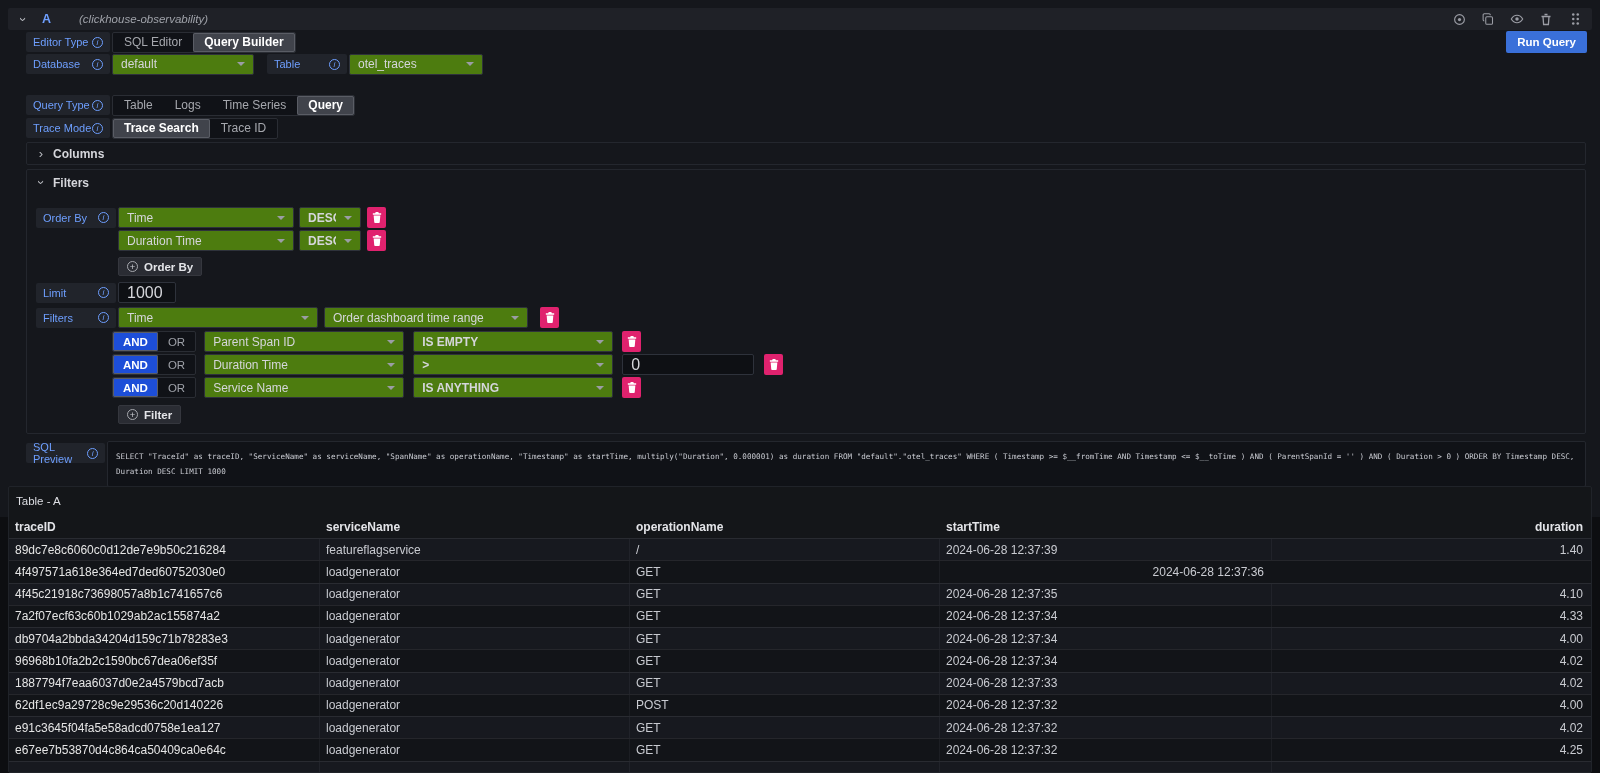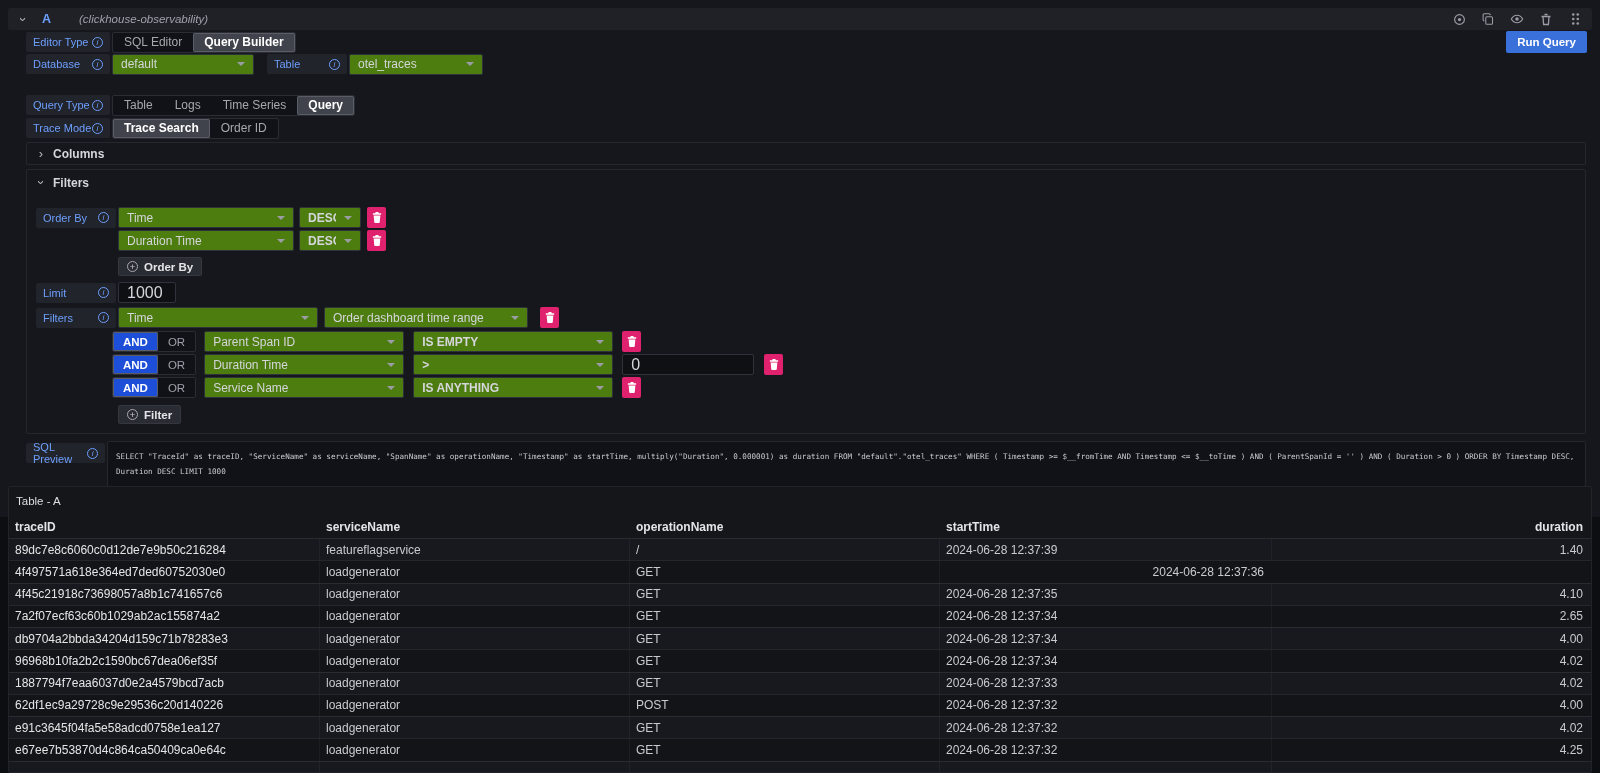--- a/index.html
+++ b/index.html
@@ -188,21 +188,21 @@
       </div>
     </div>
 
     <div class="row" style="margin-top:3px">
       <div class="inline-label">
         <span>Trace Mode</span>
         <span class="info">i</span>
       </div>
       <div class="seg">
         <div class="opt active">Trace Search</div>
-        <div class="opt">Order ID</div>
+        <div class="opt">Trace ID</div>
       </div>
     </div>
 
     <div class="section">
       <div class="sec-head">
         <span class="chev collapsed">›</span>
         <span class="sec-title">Columns</span>
       </div>
     </div>
 
@@ -423,21 +423,21 @@
         <div class="td">2024-06-28 12:37:35</div>
         <div class="td">4.10</div>
       </div>
       <div class="tgrid t-row">
         <div class="td">
             <span class="tracelink">7a2f07ecf63c60b1029ab2ac155874a2</span>
           </div>
         <div class="td">loadgenerator</div>
         <div class="td">GET</div>
         <div class="td">2024-06-28 12:37:34</div>
-        <div class="td">2.65</div>
+        <div class="td">4.33</div>
       </div>
       <div class="tgrid t-row">
         <div class="td">
             <span class="tracelink">db9704a2bbda34204d159c71b78283e3</span>
           </div>
         <div class="td">loadgenerator</div>
         <div class="td">GET</div>
         <div class="td">2024-06-28 12:37:34</div>
         <div class="td">4.00</div>
       </div>

